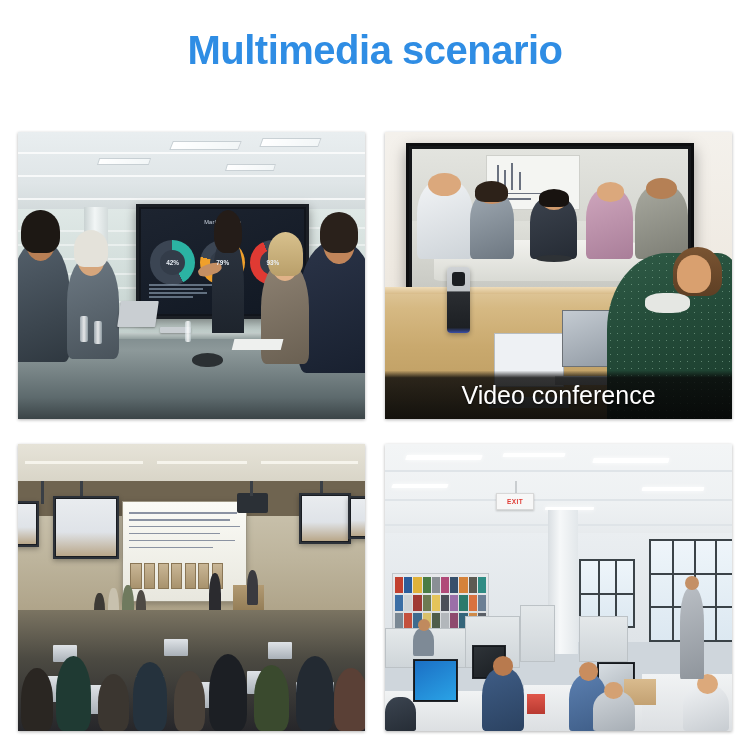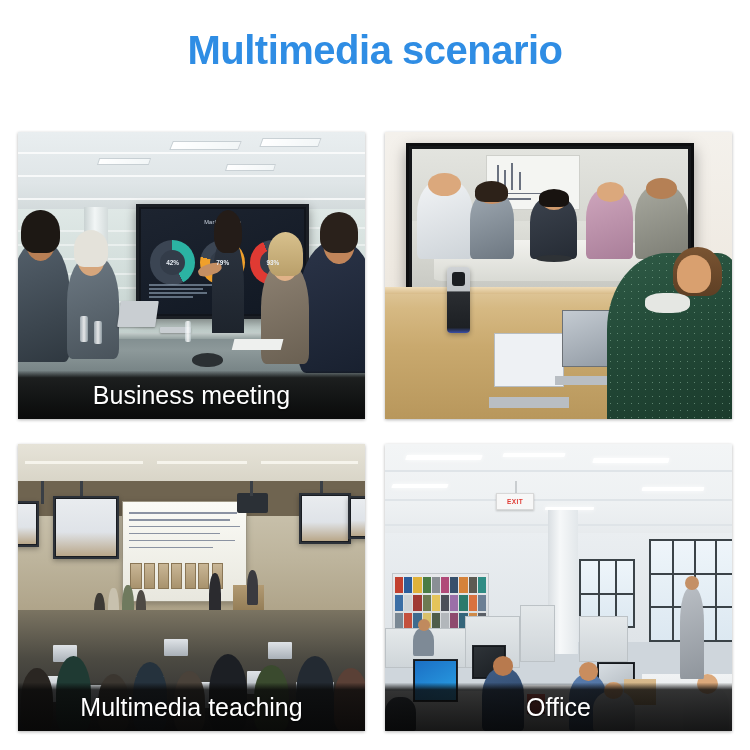--- a/index.html
+++ b/index.html
@@ -293,23 +293,20 @@
 
       <div class="p1-laptop" style="left:29%;bottom:32%;width:11%;height:9%;transform:skewX(-8deg);"></div>
       <div class="p1-laptop" style="left:41%;bottom:30%;width:9%;height:2%;"></div>
       <div class="p1-bottle" style="left:18%;bottom:27%;width:2.3%;height:9%;"></div>
       <div class="p1-bottle" style="left:22%;bottom:26%;width:2.3%;height:8%;"></div>
       <div class="p1-bottle" style="left:48%;bottom:27%;width:2%;height:7%;"></div>
       <div class="p1-paper" style="left:62%;bottom:24%;width:14%;height:4%;"></div>
       <div class="p1-phone" style="left:50%;bottom:18%;width:9%;height:5%;"></div>
     </div>
 
-    <div class="caption-bar">
-      <span class="caption-text">Business meeting</span>
-    </div>
   </div>
 
   <div class="panel">
     <div class="scene">
       <div class="p2-wall"></div>
 
       <div class="p2-tv">
         <div class="p2-tv-screen">
           <div class="p2-vc-wall"></div>
           <div class="p2-whiteboard">
@@ -363,20 +360,23 @@
       </div>
 
       <div class="p2-woman-body">
         <div class="p2-woman-dots"></div>
       </div>
       <div class="p2-woman-hair" style="right:3%;top:40%;width:14%;height:17%;"></div>
       <div class="p2-woman-head" style="right:6%;top:43%;width:10%;height:13%;"></div>
       <div class="p2-woman-arm" style="right:12%;top:56%;width:13%;height:7%;"></div>
     </div>
 
+    <div class="caption-bar">
+      <span class="caption-text">Video conference</span>
+    </div>
   </div>
 
   <div class="panel">
     <div class="scene">
       <div class="p3-ceil"></div>
       <div class="p3-ceil-strip" style="left:2%;width:34%;"></div>
       <div class="p3-ceil-strip" style="left:40%;width:26%;"></div>
       <div class="p3-ceil-strip" style="left:70%;width:28%;"></div>
 
       <div class="p3-wall"></div>
@@ -441,23 +441,20 @@
       <div class="p3-student" style="left:11%;bottom:0;width:10%;height:26%;background:#1f3a33;"></div>
       <div class="p3-student" style="left:23%;bottom:0;width:9%;height:20%;background:#3b3630;"></div>
       <div class="p3-student" style="left:33%;bottom:0;width:10%;height:24%;background:#25323d;"></div>
       <div class="p3-student" style="left:45%;bottom:0;width:9%;height:21%;background:#4a423a;"></div>
       <div class="p3-student" style="left:55%;bottom:0;width:11%;height:27%;background:#1c1f24;"></div>
       <div class="p3-student" style="left:68%;bottom:0;width:10%;height:23%;background:#3a4a2e;"></div>
       <div class="p3-student" style="left:80%;bottom:0;width:11%;height:26%;background:#232a32;"></div>
       <div class="p3-student" style="left:91%;bottom:0;width:10%;height:22%;background:#5a4036;"></div>
     </div>
 
-    <div class="caption-bar">
-      <span class="caption-text">Multimedia teaching</span>
-    </div>
   </div>
 
   <div class="panel">
     <div class="scene">
       <div class="p4-ceil"></div>
       <div class="p4-ceil-line" style="left:0;top:9%;width:100%;"></div>
       <div class="p4-ceil-line" style="left:0;top:19%;width:100%;"></div>
       <div class="p4-ceil-line" style="left:0;top:28%;width:100%;"></div>
       <div class="p4-lightbar" style="left:6%;top:4%;width:22%;height:1.6%;transform:skewX(-20deg);"></div>
       <div class="p4-lightbar" style="left:34%;top:3%;width:18%;height:1.5%;transform:skewX(-18deg);"></div>
@@ -561,18 +558,15 @@
       <div class="p4-whead" style="left:90%;top:80%;width:6%;height:7%;background:#dca97b;"></div>
 
       <div class="p4-worker" style="left:0;top:88%;width:9%;height:12%;background:linear-gradient(160deg,#3b4450,#262d36);"></div>
       <div class="p4-worker" style="left:8%;top:64%;width:6%;height:10%;background:#7e8a96;"></div>
       <div class="p4-whead" style="left:9.5%;top:61%;width:3.5%;height:4%;background:#c08a5e;"></div>
 
       <div class="p4-worker" style="left:85%;top:50%;width:7%;height:32%;background:linear-gradient(160deg,#b9bec4,#8f959c);border-radius:38% 38% 4% 4%;"></div>
       <div class="p4-whead" style="left:86.5%;top:46%;width:4%;height:5%;background:#c49066;"></div>
     </div>
 
-    <div class="caption-bar">
-      <span class="caption-text">Office</span>
-    </div>
   </div>
 
 </div>
 
 </body></html>

